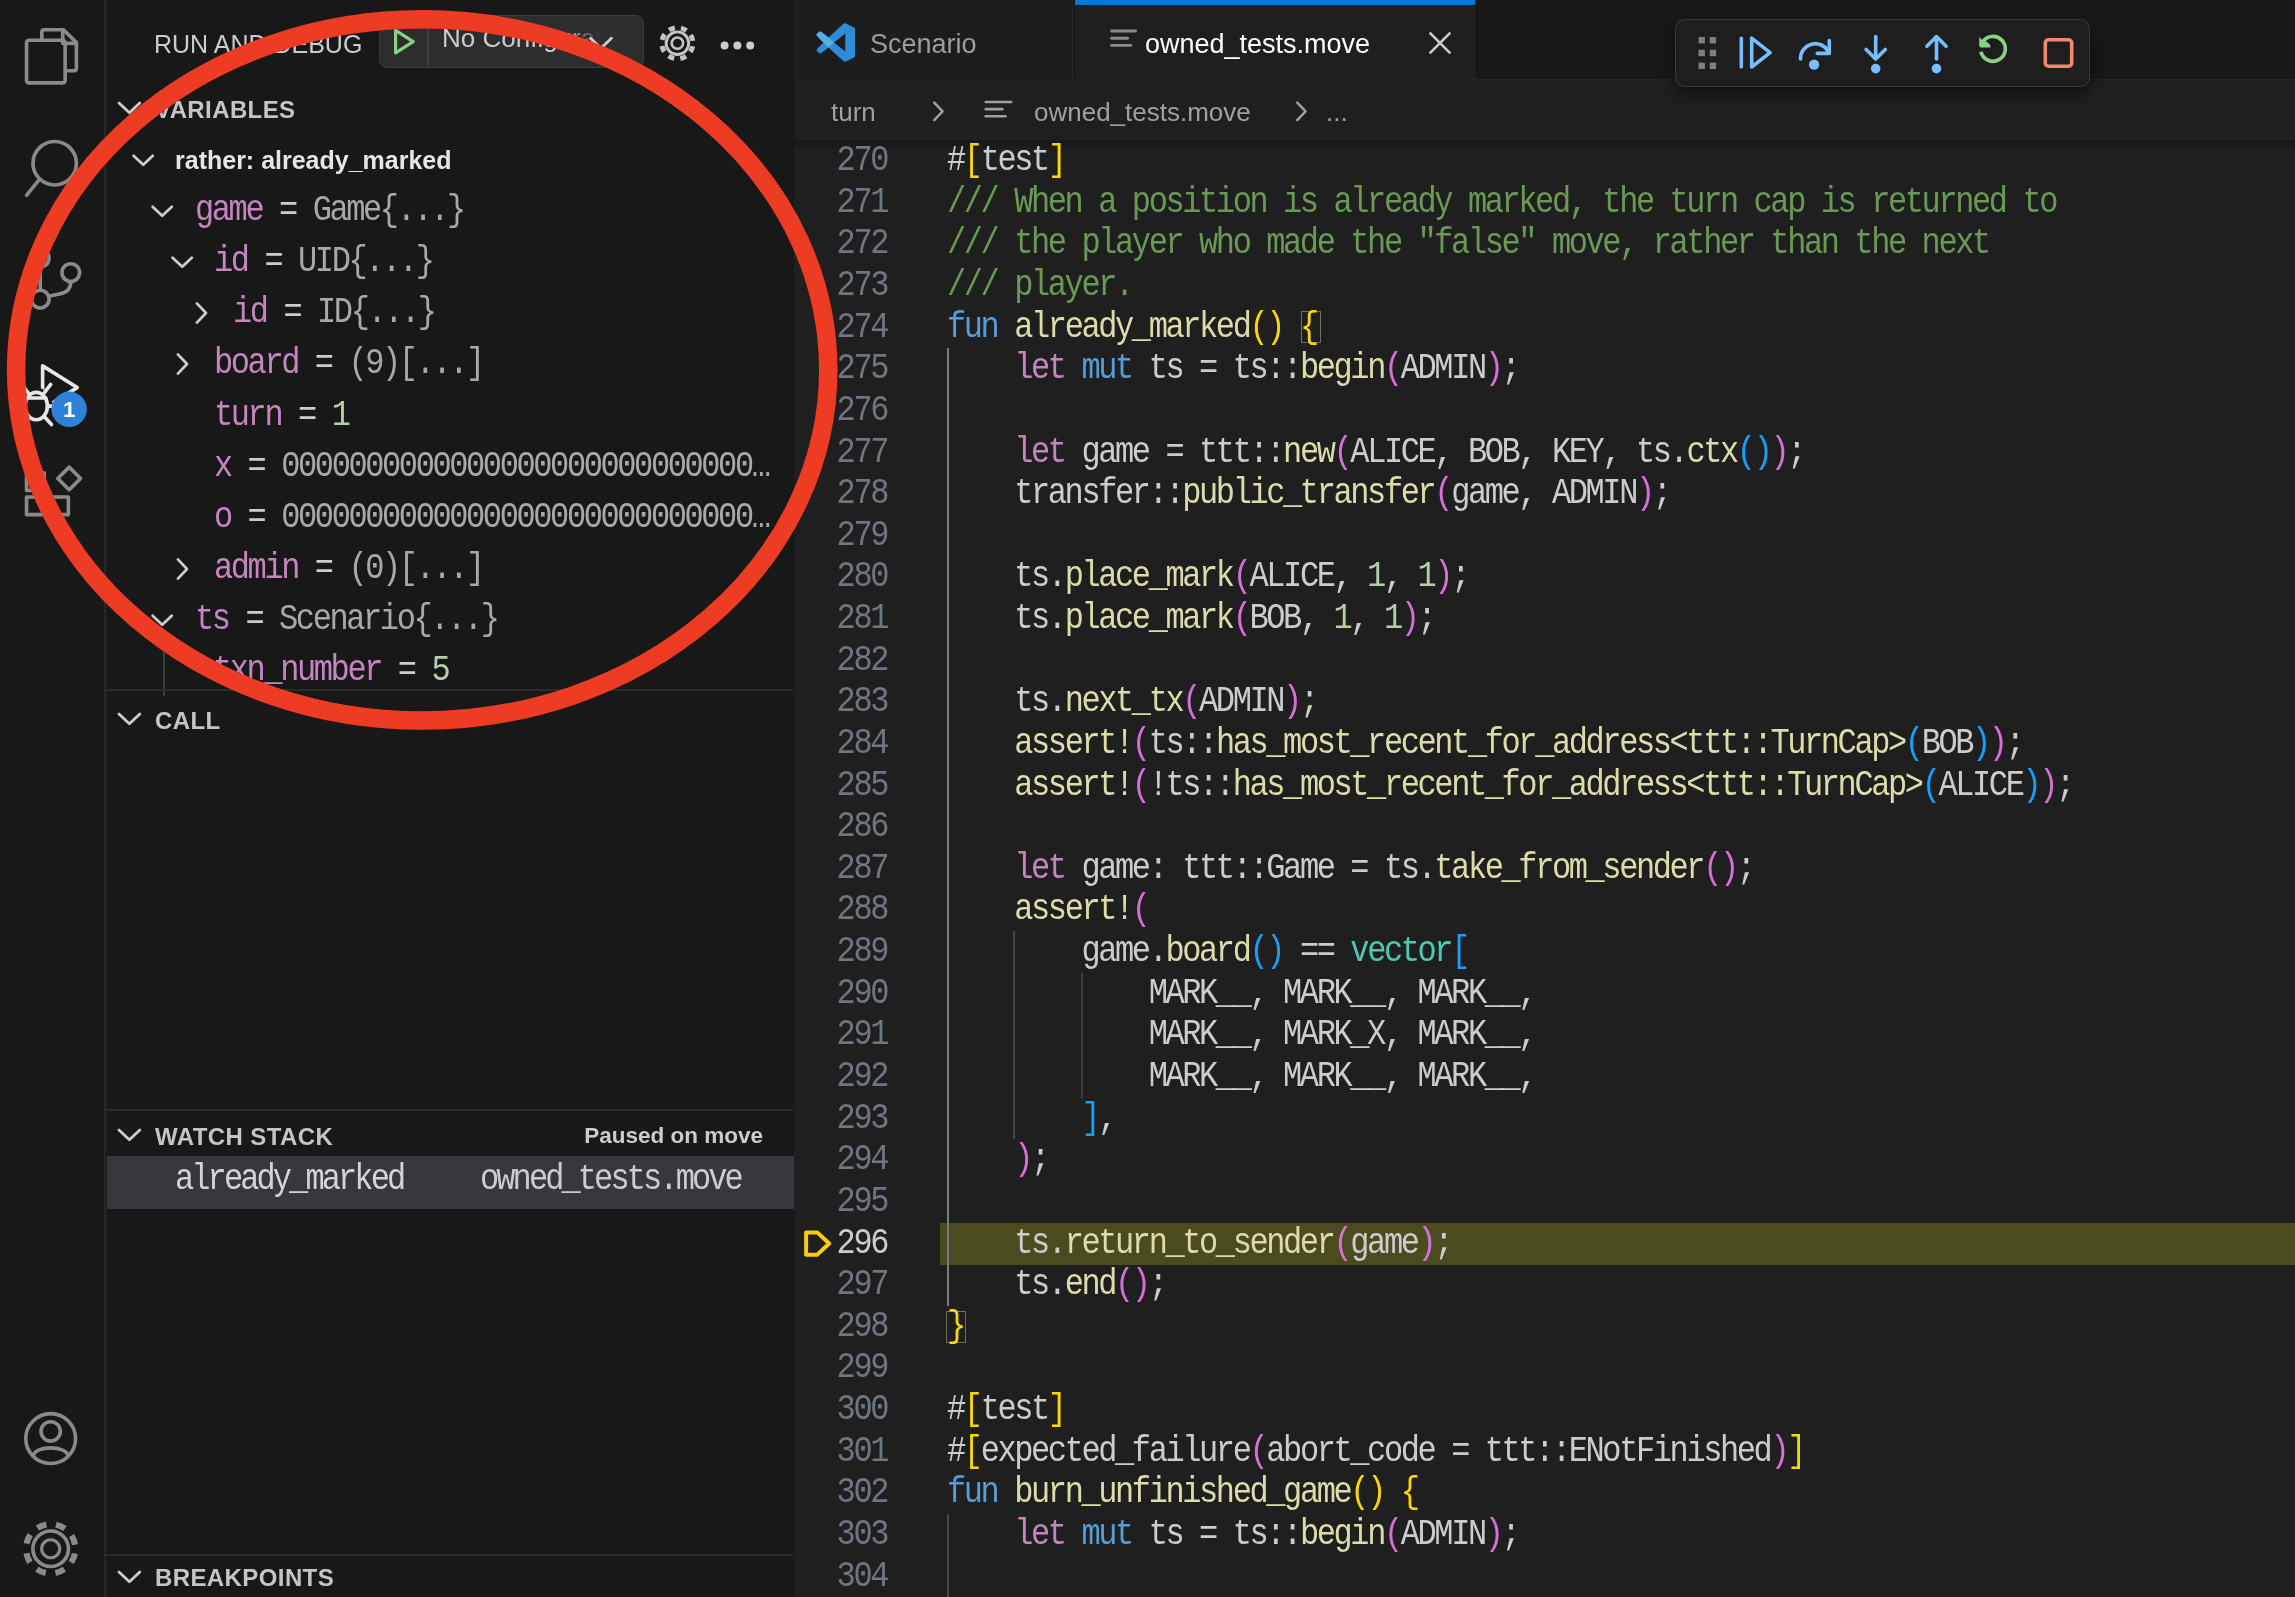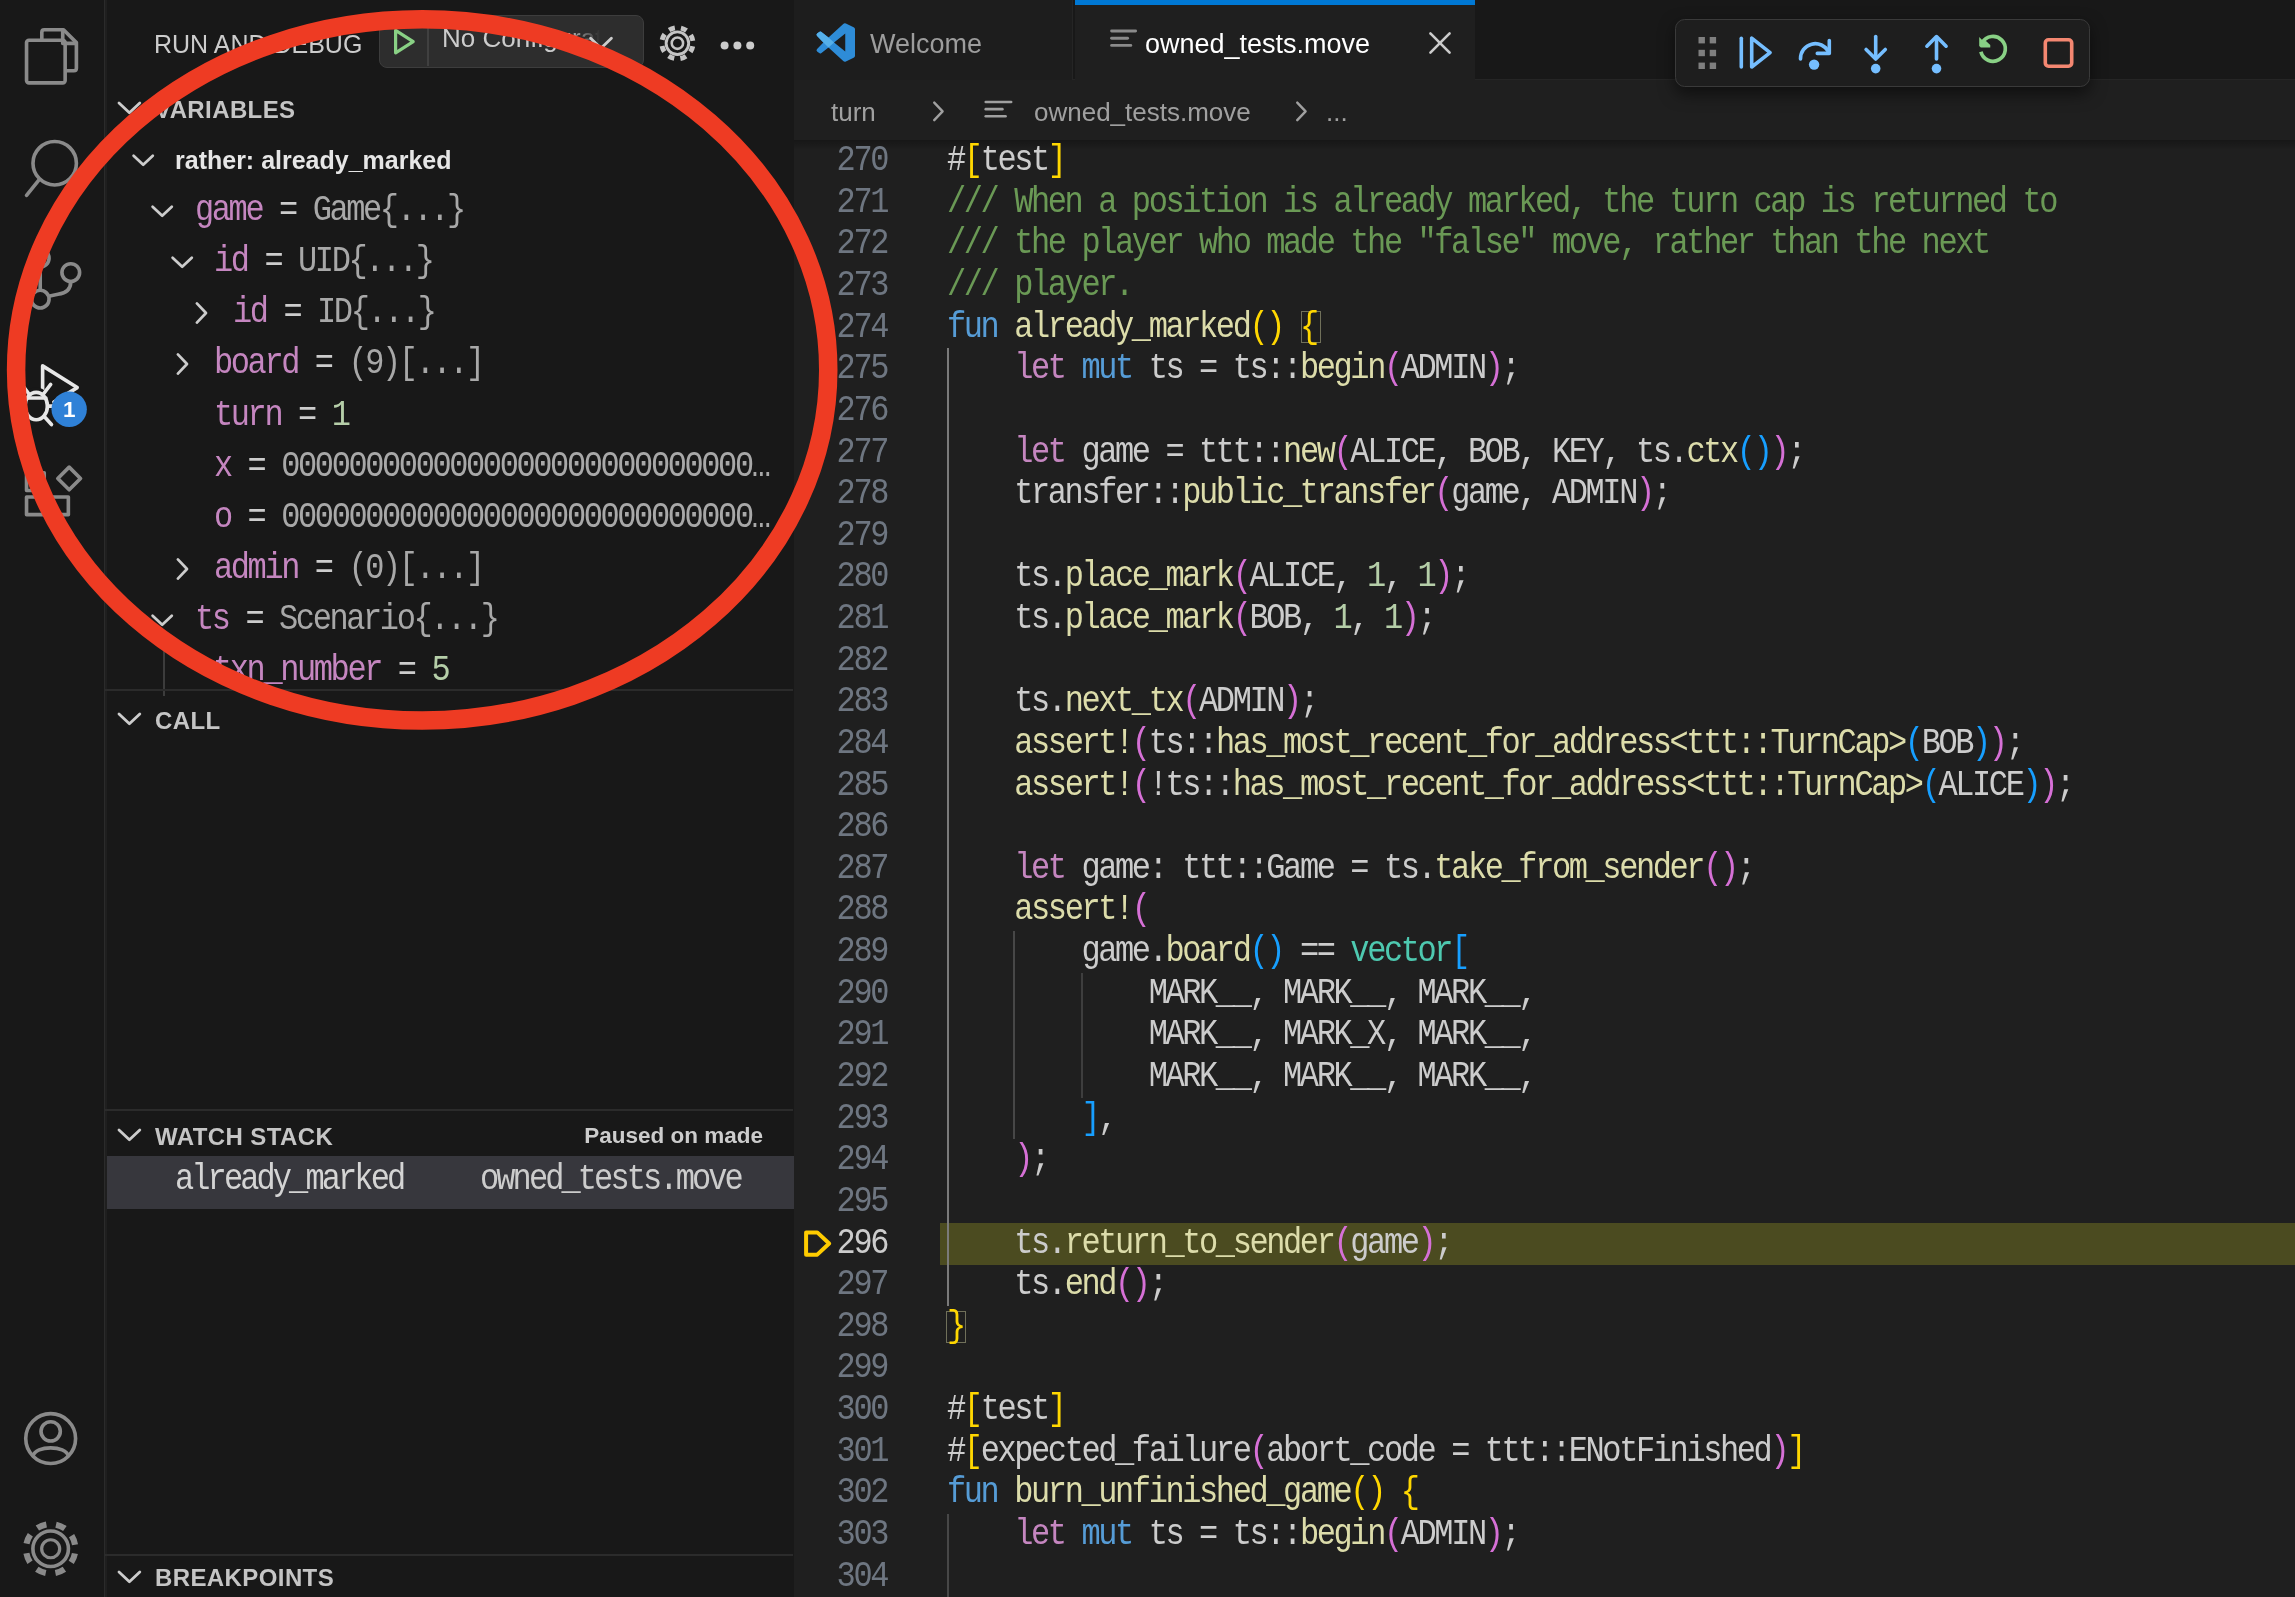--- a/index.html
+++ b/index.html
@@ -118,36 +118,36 @@
 <div class="abs" style="left:105px;top:689px;width:688px;height:1.6px;background:#2b2b2b"></div>
 <svg width="32" height="32" style="left:119px;top:705px" viewBox="0 0 40 40">
     <polyline points="0.0,11.149999999999999 13,23.5 26.0,11.149999999999999" fill="none" stroke="#cccccc" stroke-width="3.5" stroke-linecap="round" stroke-linejoin="round"></polyline>
   </svg>
 <div class="abs hdr" style="left:155px;top:707px">CALL</div>
 <div class="abs" style="left:105px;top:1109px;width:688px;height:1.6px;background:#2b2b2b"></div>
 <svg width="32" height="32" style="left:119px;top:1121px" viewBox="0 0 40 40">
     <polyline points="0.0,11.149999999999999 13,23.5 26.0,11.149999999999999" fill="none" stroke="#cccccc" stroke-width="3.5" stroke-linecap="round" stroke-linejoin="round"></polyline>
   </svg>
 <div class="abs hdr" style="left:155px;top:1123px">WATCH STACK</div>
-<div class="abs" style="right:1532px;top:1123px;font-weight:bold;font-size:22.5px;color:#cccccc">Paused on made</div>
+<div class="abs" style="right:1532px;top:1123px;font-weight:bold;font-size:22.5px;color:#cccccc">Paused on move</div>
 <div class="abs" style="left:107px;top:1156px;width:687px;height:53px;background:#37373d"></div>
 <div class="abs m" style="left:175px;top:1161px;font-size:32px;letter-spacing:-2.9px;color:#d4d4d4">already_marked</div>
 <div class="abs m" style="left:480px;top:1161px;font-size:32px;letter-spacing:-2.9px;color:#cccccc">owned_tests.move</div>
 <div class="abs" style="left:105px;top:1554px;width:688px;height:1.6px;background:#2b2b2b"></div>
 <svg width="32" height="32" style="left:119px;top:1563px" viewBox="0 0 40 40">
     <polyline points="0.0,11.149999999999999 13,23.5 26.0,11.149999999999999" fill="none" stroke="#cccccc" stroke-width="3.5" stroke-linecap="round" stroke-linejoin="round"></polyline>
   </svg>
 <div class="abs hdr" style="left:155px;top:1564px">BREAKPOINTS</div>
 <div class="abs" style="left:794px;top:0;width:1502px;height:80px;background:#181818;border-bottom:0.8px solid #252525"></div>
 <div class="abs" style="left:794px;top:0;width:279px;height:80px;background:#1d1d1d;border-right:1.6px solid #252525"></div>
 <svg width="39" height="39" style="left:816px;top:23px" viewBox="0 0 100 100">
 <path d="M 96.5 10.6 L 76.7 1.1 a 6 6 0 0 0 -6.85 1.16 L 32 37 L 13.2 22.7 a 4 4 0 0 0 -5.11 0.22 L 2.8 27.2 a 4 4 0 0 0 -0.01 5.91 L 19 50 L 2.79 66.9 a 4 4 0 0 0 0.01 5.91 l 5.29 4.28 a 4 4 0 0 0 5.11 0.22 L 32 63 L 69.85 97.74 a 6 6 0 0 0 6.85 1.16 l 19.8 -9.52 A 6 6 0 0 0 100 84 V 16 a 6 6 0 0 0 -3.5 -5.4 z M 75 73.3 L 46.3 50 L 75 26.7 z" fill="#2e8cd7"></path>
 <path d="M 32 37 L 13.2 22.7 a 4 4 0 0 0 -5.11 0.22 L 2.8 27.2 a 4 4 0 0 0 -0.01 5.91 L 19 50 L 32 63 L 46.3 50 z" fill="#55b0ea"></path>
 </svg>
-<div class="abs" style="left:870px;top:29px;font-size:27px;color:#9d9d9d">Welcome</div>
+<div class="abs" style="left:870px;top:29px;font-size:27px;color:#9d9d9d">Scenario</div>
 <div class="abs" style="left:1075px;top:0;width:400px;height:81px;background:#1f1f1f"></div>
 <div class="abs" style="left:1075px;top:0;width:400px;height:4.8px;background:#0078d4"></div>
 <svg width="32" height="32" style="left:1110px;top:26.5px" viewBox="0 0 40 40">
     <g stroke="#8a8a8a" stroke-width="3.6" stroke-linecap="round">
       <path d="M 2 5 L 32 5"></path>
       <path d="M 2 14 L 22 14"></path>
       <path d="M 2 23 L 26 23"></path>
     </g>
   </svg>
 <div class="abs" style="left:1145px;top:29px;font-size:27px;color:#ffffff">owned_tests.move</div>

